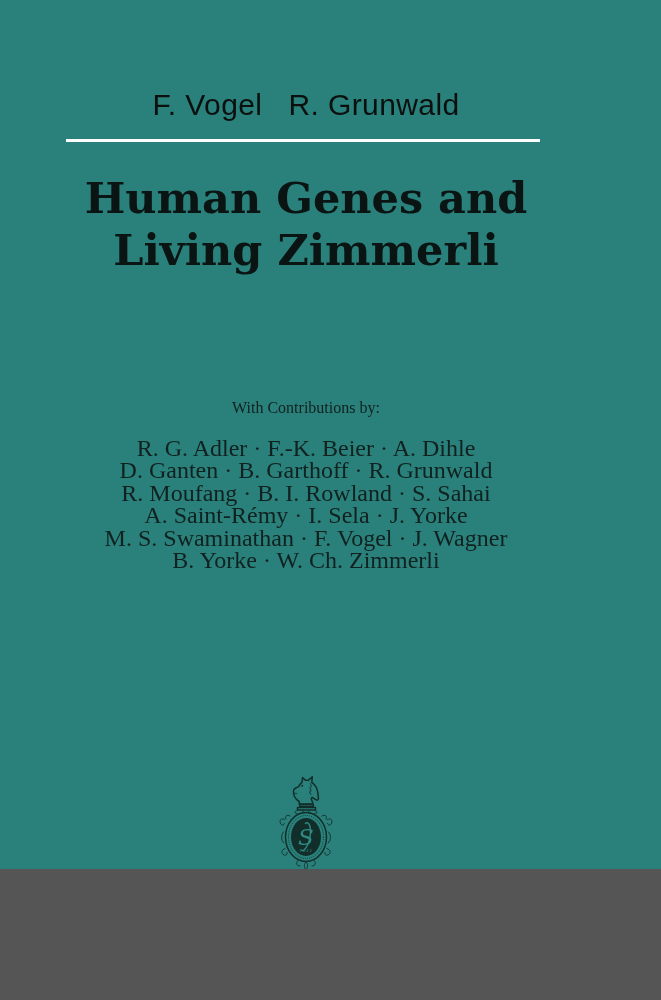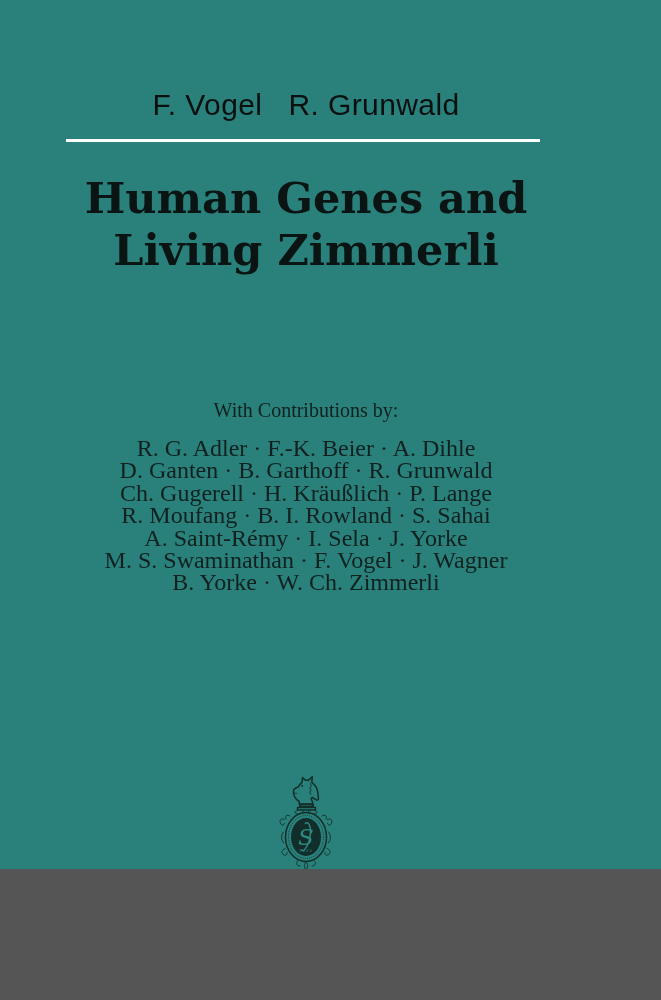--- a/index.html
+++ b/index.html
@@ -39,21 +39,21 @@
     position:absolute;left:0;top:172px;width:612px;
     text-align:center;
     font-family:"DejaVu Serif", serif;
     font-weight:700;
     font-size:43px;line-height:52px;
     color:var(--ink_title);
   }
   
   .contrib-label{
     position:absolute;left:0;top:399px;width:612px;
-    text-align:center;font-size:20px;
+    text-align:center;font-size:16px;
     color:var(--ink_serif);
   }
   .contrib-list{
     position:absolute;left:0;top:437px;width:612px;
     text-align:center;font-size:24px;line-height:22.4px;
     color:var(--ink_serif);
   }
   .contrib-list div:last-child{margin-top:0;}
   
   .logo{
@@ -89,21 +89,20 @@
   <div class="title">
     <div>Human Genes and</div>
     <div>Living Zimmerli</div>
   </div>
 
   <div class="contrib-label">With Contributions by:</div>
 
   <div class="contrib-list">
     <div>R. G. Adler · F.-K. Beier · A. Dihle</div>
     <div>D. Ganten · B. Garthoff · R. Grunwald</div>
-    <div>Ch. Gugerell · H. Kräußlich · P. Lange</div>
     <div>R. Moufang · B. I. Rowland · S. Sahai</div>
     <div>A. Saint-Rémy · I. Sela · J. Yorke</div>
     <div>M. S. Swaminathan · F. Vogel · J. Wagner</div>
     <div>B. Yorke · W. Ch. Zimmerli</div>
   </div>
 
   <div class="logo">
     <svg width="60" height="100" viewBox="0 0 60 100" aria-hidden="true">
 
       <g>

